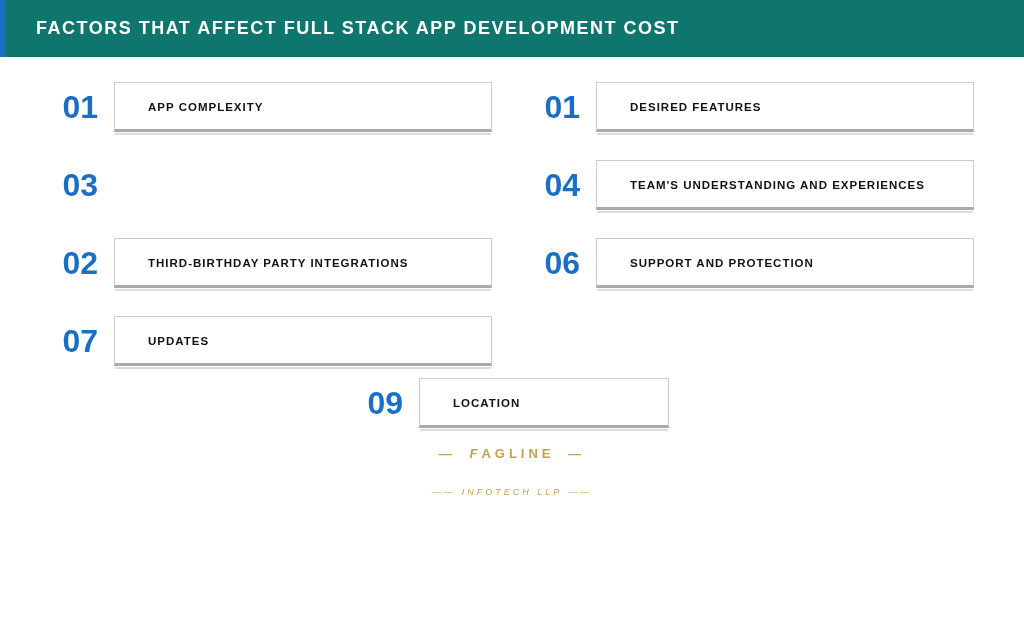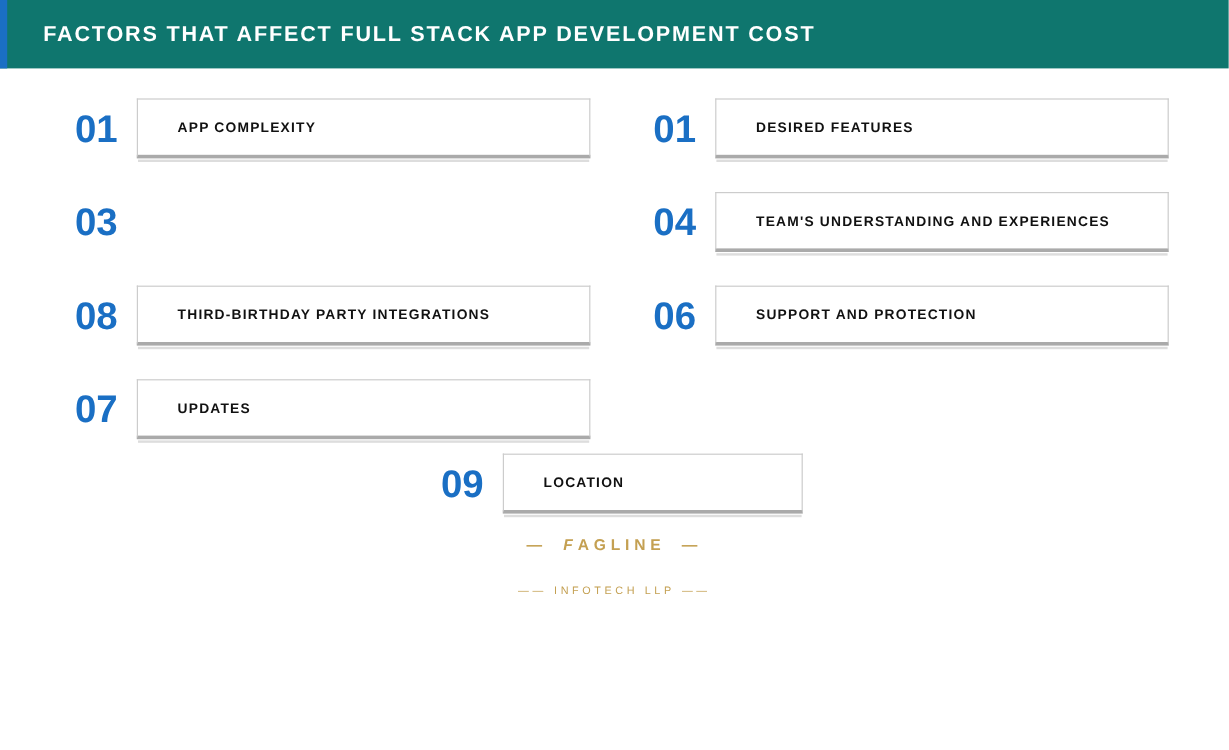--- a/index.html
+++ b/index.html
@@ -119,20 +119,21 @@
       margin-left: 6px;
       color: #c4a052;
     }
 
     .logo-sub {
       font-size: 9px;
       letter-spacing: 3px;
       color: #c4a052;
       text-transform: uppercase;
       margin-top: 2px;
+      font-style: italic;
     }
 
     .logo-sub::before {
       content: '——';
       margin-right: 6px;
     }
 
     .logo-sub::after {
       content: '——';
       margin-left: 6px;
@@ -167,21 +168,21 @@
       <div class="factor-item">
       <span class="factor-number">03</span>
     </div>
       <div class="factor-item">
       <span class="factor-number">04</span>
       <div class="factor-box">
         <span class="factor-label">TEAM'S UNDERSTANDING AND EXPERIENCES</span>
       </div>
     </div>
       <div class="factor-item">
-      <span class="factor-number">08</span>
+      <span class="factor-number">02</span>
       <div class="factor-box">
         <span class="factor-label">THIRD-BIRTHDAY PARTY INTEGRATIONS</span>
       </div>
     </div>
       <div class="factor-item">
       <span class="factor-number">06</span>
       <div class="factor-box">
         <span class="factor-label">SUPPORT AND PROTECTION</span>
       </div>
     </div>

